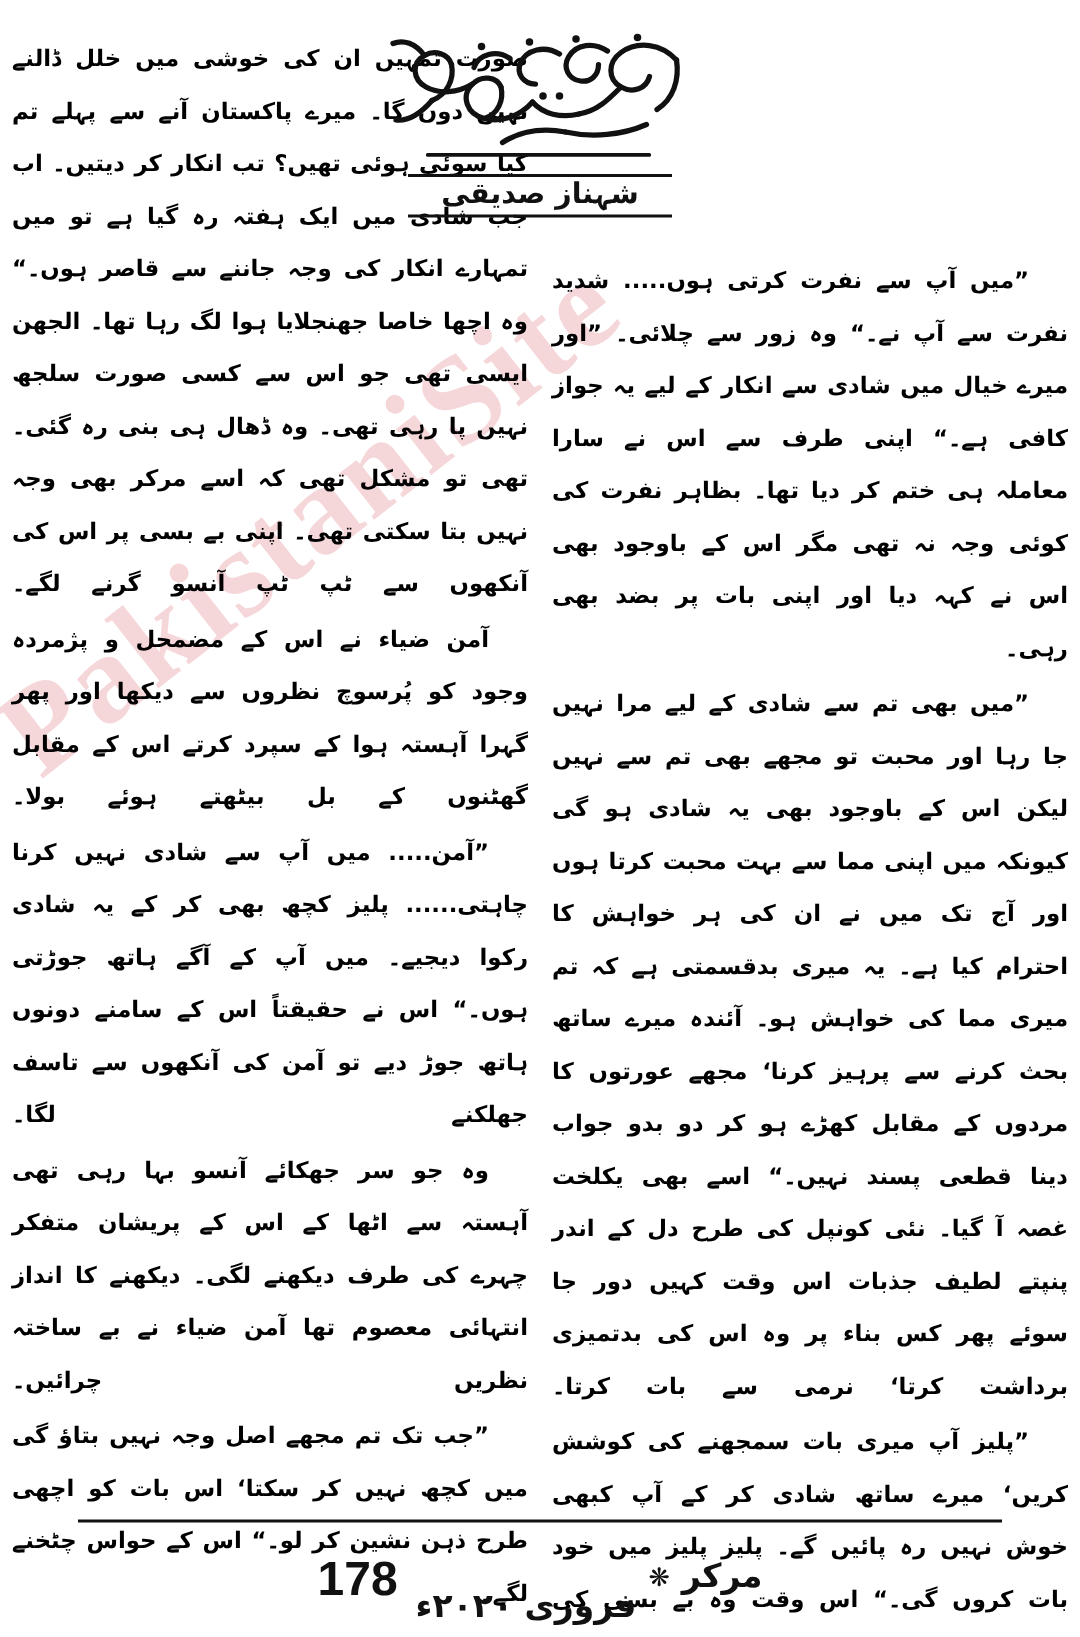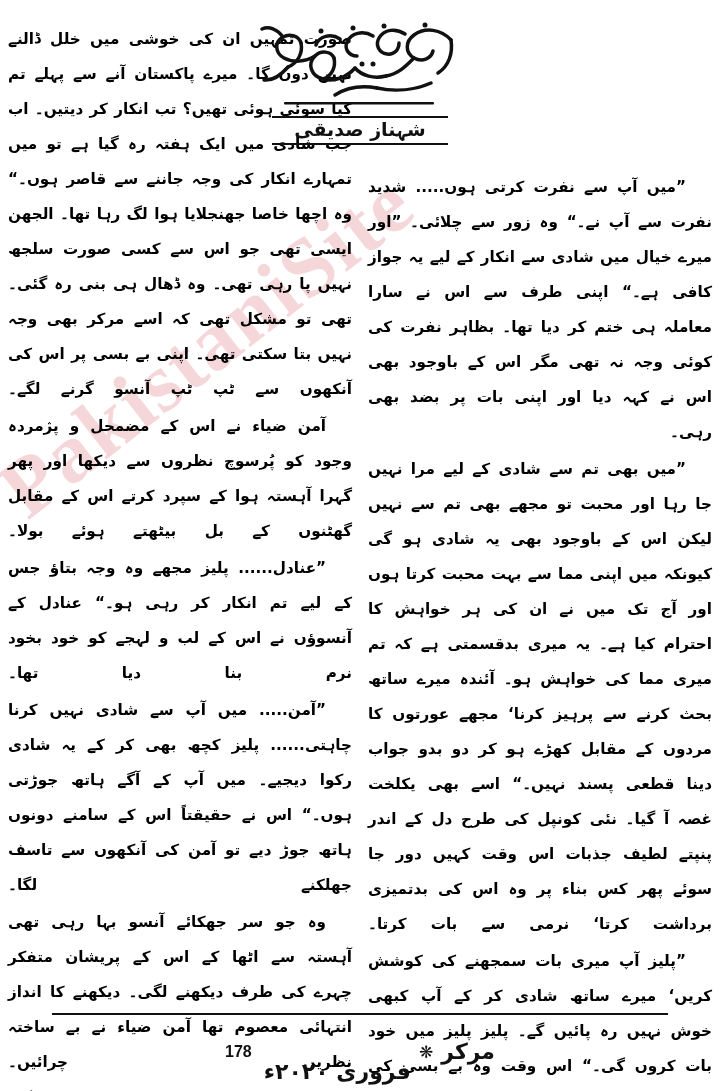--- a/index.html
+++ b/index.html
@@ -146,21 +146,21 @@
   #footer-mag { letter-spacing: -0.5px; }
   #footer-orn {
     font-size: 17px;
     line-height: 1;
     position: relative;
     top: 1px;
   }
   #footer-date { letter-spacing: -0.5px; margin-top: 40px; }
   #footer-page {
     font-family: "Liberation Sans", sans-serif;
-    font-size: 16px;
+    font-size: 32px;
     font-weight: 700;
     direction: ltr;
     margin-right: 4px;
     text-align: center;
   }
 </style>
 </head>
 <body>
 
 <div id="page">
@@ -214,21 +214,20 @@
         <p class="para indent">”میں بھی تم سے شادی کے لیے مرا نہیں جا رہا اور محبت تو مجھے بھی تم سے نہیں لیکن اس کے باوجود بھی یہ شادی ہو گی کیونکہ میں اپنی مما سے بہت محبت کرتا ہوں اور آج تک میں نے ان کی ہر خواہش کا احترام کیا ہے۔ یہ میری بدقسمتی ہے کہ تم میری مما کی خواہش ہو۔ آئندہ میرے ساتھ بحث کرنے سے پرہیز کرنا‘ مجھے عورتوں کا مردوں کے مقابل کھڑے ہو کر دو بدو جواب دینا قطعی پسند نہیں۔“ اسے بھی یکلخت غصہ آ گیا۔ نئی کونپل کی طرح دل کے اندر پنپتے لطیف جذبات اس وقت کہیں دور جا سوئے پھر کس بناء پر وہ اس کی بدتمیزی برداشت کرتا‘ نرمی سے بات کرتا۔</p>
         <p class="para indent">”پلیز آپ میری بات سمجھنے کی کوشش کریں‘ میرے ساتھ شادی کر کے آپ کبھی خوش نہیں رہ پائیں گے۔ پلیز پلیز میں خود بات کروں گی۔“ اس وقت وہ بے بسی کی انتہاؤں کو چھو رہی تھی۔ اس کے اندر کی توڑ پھوڑ کوئی تیسرا کچھ نہیں پا رہا تھا۔</p>
 
       </div>
     </div>
 
     <div class="col" id="col-left">
       <div class="col-inner">
         <p class="para">صورت تمہیں ان کی خوشی میں خلل ڈالنے نہیں دوں گا۔ میرے پاکستان آنے سے پہلے تم کیا سوئی ہوئی تھیں؟ تب انکار کر دیتیں۔ اب جب شادی میں ایک ہفتہ رہ گیا ہے تو میں تمہارے انکار کی وجہ جاننے سے قاصر ہوں۔“ وہ اچھا خاصا جھنجلایا ہوا لگ رہا تھا۔ الجھن ایسی تھی جو اس سے کسی صورت سلجھ نہیں پا رہی تھی۔ وہ ڈھال ہی بنی رہ گئی۔ تھی تو مشکل تھی کہ اسے مرکر بھی وجہ نہیں بتا سکتی تھی۔ اپنی بے بسی پر اس کی آنکھوں سے ٹپ ٹپ آنسو گرنے لگے۔</p>
         <p class="para indent">آمن ضیاء نے اس کے مضمحل و پژمردہ وجود کو پُرسوچ نظروں سے دیکھا اور پھر گہرا آہستہ ہوا کے سپرد کرتے اس کے مقابل گھٹنوں کے بل بیٹھتے ہوئے بولا۔</p>
-        <p class="para indent">”عنادل...... پلیز مجھے وہ وجہ بتاؤ جس کے لیے تم انکار کر رہی ہو۔“ عنادل کے آنسوؤں نے اس کے لب و لہجے کو خود بخود نرم بنا دیا تھا۔</p>
         <p class="para indent">”آمن..... میں آپ سے شادی نہیں کرنا چاہتی...... پلیز کچھ بھی کر کے یہ شادی رکوا دیجیے۔ میں آپ کے آگے ہاتھ جوڑتی ہوں۔“ اس نے حقیقتاً اس کے سامنے دونوں ہاتھ جوڑ دیے تو آمن کی آنکھوں سے تاسف جھلکنے لگا۔</p>
         <p class="para indent">وہ جو سر جھکائے آنسو بہا رہی تھی آہستہ سے اٹھا کے اس کے پریشان متفکر چہرے کی طرف دیکھنے لگی۔ دیکھنے کا انداز انتہائی معصوم تھا آمن ضیاء نے بے ساختہ نظریں چرائیں۔</p>
         <p class="para indent">”جب تک تم مجھے اصل وجہ نہیں بتاؤ گی میں کچھ نہیں کر سکتا‘ اس بات کو اچھی طرح ذہن نشین کر لو۔“ اس کے حواس چٹخنے لگے۔</p>
 
       </div>
     </div>
 
   </div>
 
   <div id="footer">

